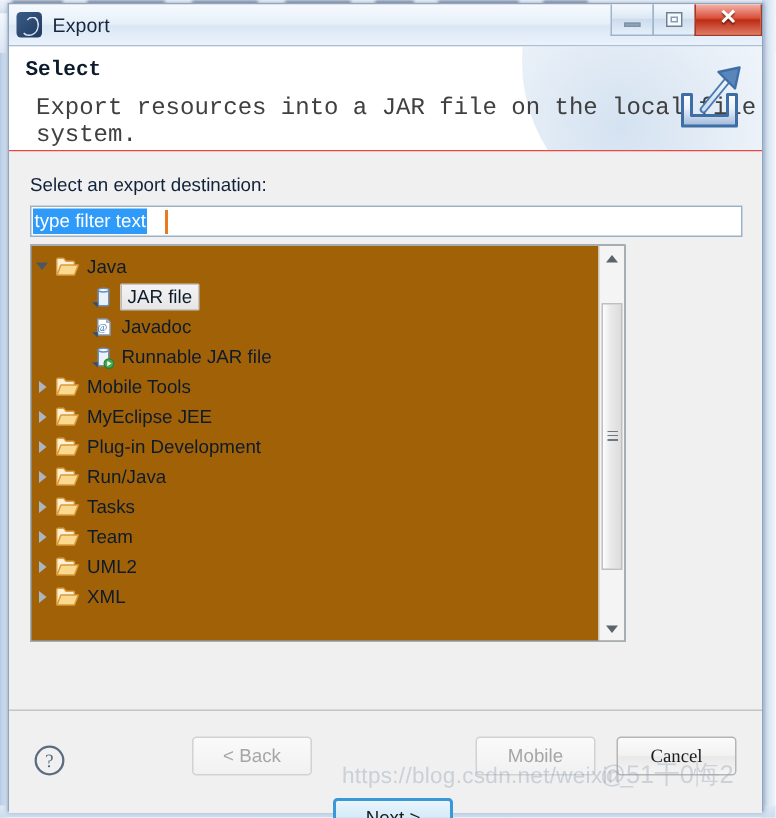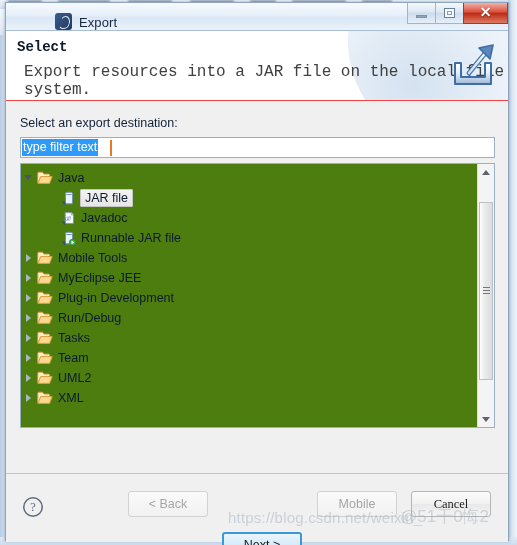--- a/index.html
+++ b/index.html
@@ -58,21 +58,21 @@
     background: #f0f0f0;
     box-shadow: 0 0 3px rgba(40,70,110,.45);
   }
 
   
   #titlebar {
     position: relative;
     height: 27px;
     background: linear-gradient(to bottom,#f6fafe 0%, #e6eff9 48%, #dbe7f5 52%, #eaf2fb 100%);
     border-bottom: 1px solid #a9bdd4;
-    display: flex; align-items: flex-end; padding-left: 44px;
+    display: flex; align-items: center;
   }
   #app-icon {
     width: 17px; height: 17px; margin-left: 5px; margin-right: 7px;
     background: linear-gradient(135deg,#3b5c8a,#203a5e);
     border-radius: 3px;
     position: relative; flex: none;
   }
   #app-icon::after {
     content: "";
     position: absolute; left: 4px; top: 3px;
@@ -181,22 +181,22 @@
     font-size: 12.5px;
     white-space: nowrap;
   }
   #filter-caret {
     position: absolute; left: 89px; top: 2px;
     width: 2px; height: 16px; background: #e87a22;
   }
 
   #tree-box {
     position: absolute; left: 14px; top: 62px;
-    width: 475px; height: 265px;
-    background: #4d7c0f;
+    width: 397px; height: 265px;
+    background: #a16207;
     border: 1px solid #9ab0c6;
     box-sizing: border-box;
     overflow: hidden;
   }
   #tree-list {
     position: absolute; left: 0; top: 4px; right: 18px; bottom: 0;
   }
   .row {
     height: 20px;
     display: flex; align-items: center;
@@ -498,21 +498,21 @@
             <span class="label">Plug-in Development</span>
           </div>
           <div class="row">
             <span class="arrow collapsed"></span>
             <span class="folder-icon">
               <svg width="16" height="14" viewBox="0 0 16 14">
                 <path d="M0.8 12.2 V2.2 a1 1 0 0 1 1-1 H5.4 L7 3.1 H11.6 a1 1 0 0 1 1 1 V5.2" fill="#fdf0d6" stroke="#d99b3c" stroke-width="1"></path>
                 <path d="M1 12.4 L3.6 5.6 H15.2 L12.6 12.4 Z" fill="#fbd98e" stroke="#d99b3c" stroke-width="1" stroke-linejoin="round"></path>
               </svg>
             </span>
-            <span class="label">Run/Debug</span>
+            <span class="label">Run/Java</span>
           </div>
           <div class="row">
             <span class="arrow collapsed"></span>
             <span class="folder-icon">
               <svg width="16" height="14" viewBox="0 0 16 14">
                 <path d="M0.8 12.2 V2.2 a1 1 0 0 1 1-1 H5.4 L7 3.1 H11.6 a1 1 0 0 1 1 1 V5.2" fill="#fdf0d6" stroke="#d99b3c" stroke-width="1"></path>
                 <path d="M1 12.4 L3.6 5.6 H15.2 L12.6 12.4 Z" fill="#fbd98e" stroke="#d99b3c" stroke-width="1" stroke-linejoin="round"></path>
               </svg>
             </span>
             <span class="label">Tasks</span>

